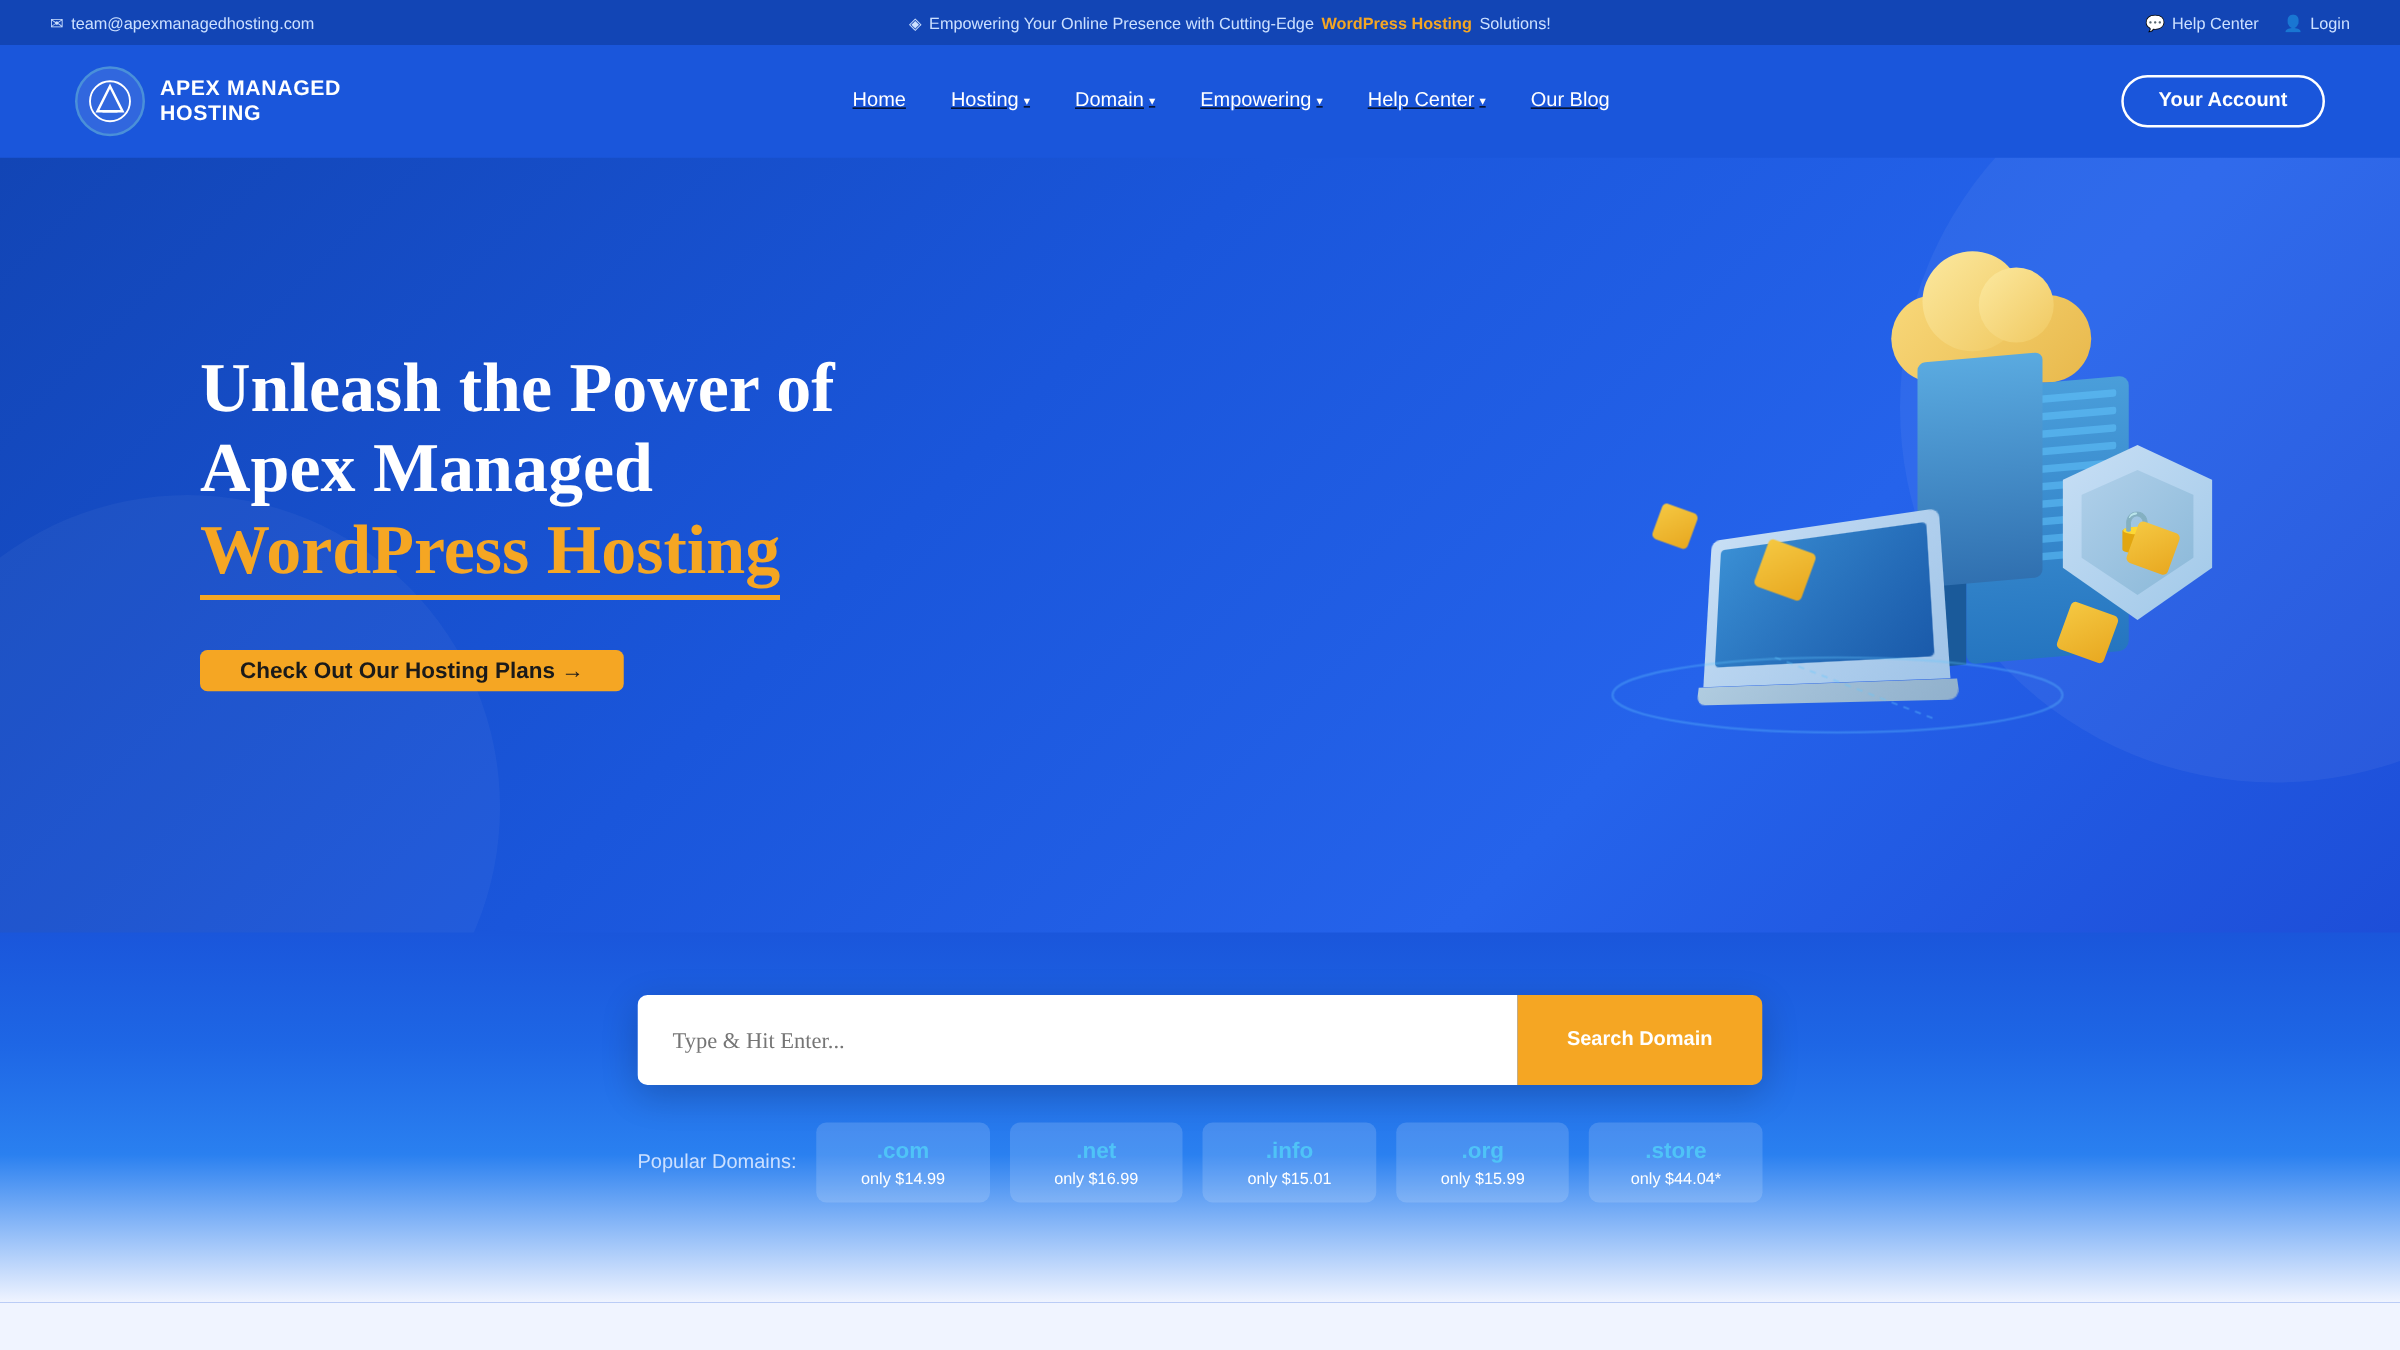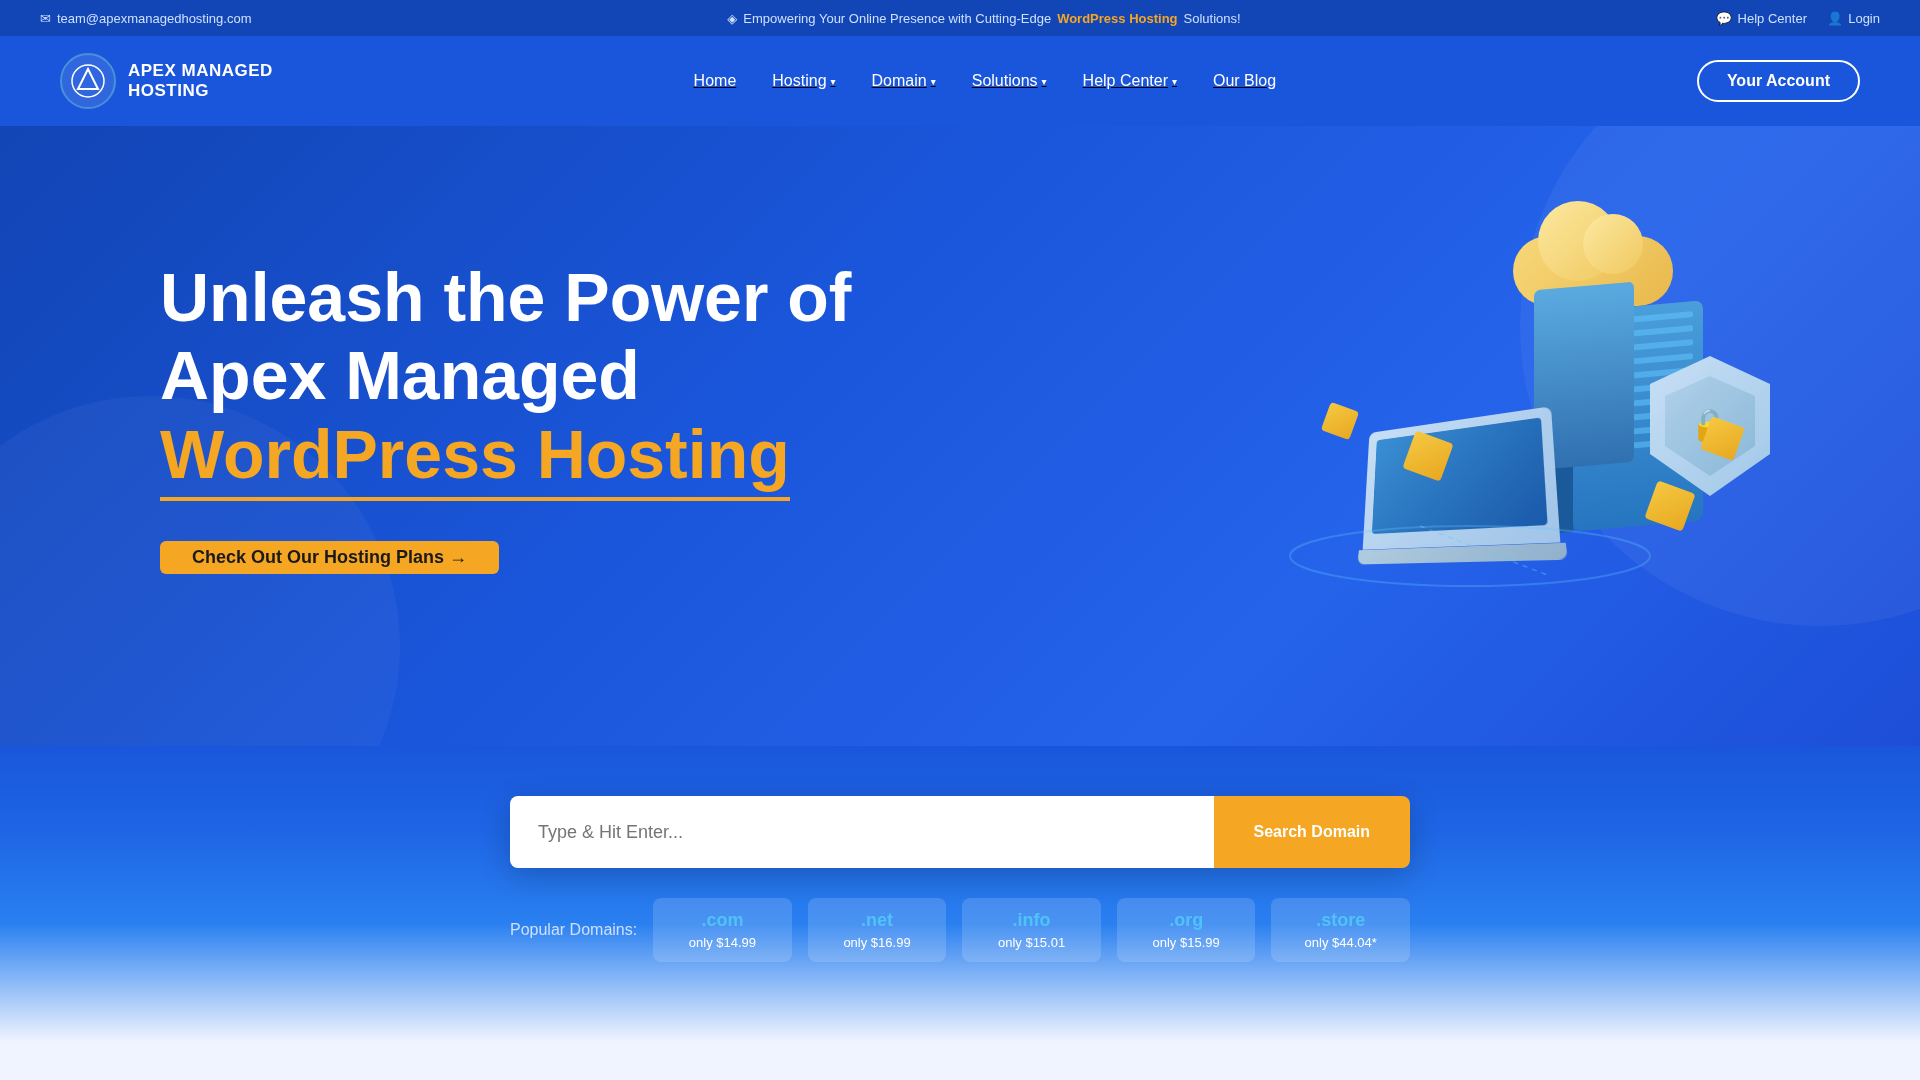--- a/index.html
+++ b/index.html
@@ -75,21 +75,21 @@
     }
     .hero::after {
       content: '';
       position: absolute;
       bottom: -150px; left: -100px;
       width: 500px; height: 500px;
       border-radius: 50%;
       background: rgba(255,255,255,0.04);
     }
     .hero-content { max-width: 700px; z-index: 2; }
-    .hero-title { font-size: 68px; font-weight: 800; color: white; line-height: 1.15; margin-bottom: 14px; }
+    .hero-title { font-size: 56px; font-weight: 800; color: white; line-height: 1.15; margin-bottom: 14px; font-family: Liberation Serif, serif; }
     .hero-title .yellow { color: #f5a623; }
     .hero-title .underline-yellow {
       display: inline-block;
       border-bottom: 4px solid #f5a623;
       padding-bottom: 4px;
     }
     .hero-buttons { display: flex; gap: 20px; margin-top: 40px; }
     .btn-primary {
       background: #f5a623; color: #1a1a1a; border: none;
       padding: 6px 32px; border-radius: 6px; font-size: 18px; font-weight: 700;
@@ -223,20 +223,21 @@
       box-shadow: 0 8px 30px rgba(0,0,0,0.2);
     }
     .search-input {
       flex: 1;
       border: none;
       padding: 13px 28px;
       font-size: 18px;
       color: #0f766e;
       outline: none;
       background: white;
+      font-family: Liberation Serif, serif;
     }
     .search-btn {
       background: #f5a623; color: white; border: none;
       padding: 0 40px; font-size: 16px; font-weight: 700;
       cursor: pointer; white-space: nowrap;
     }
 
     
     .popular-domains {
       display: flex;
@@ -304,21 +305,21 @@
       </a>
     <a href="#">
       <span>Hosting</span>
       <span class="dropdown-arrow">▾</span>
     </a>
     <a href="#">
       <span>Domain</span>
       <span class="dropdown-arrow">▾</span>
     </a>
     <a href="#">
-      <span>Solutions</span>
+      <span>Empowering</span>
       <span class="dropdown-arrow">▾</span>
     </a>
     <a href="#">
       <span>Help Center</span>
       <span class="dropdown-arrow">▾</span>
     </a>
     <a href="#">
         <span>Our Blog</span>
       </a>
   </div>

